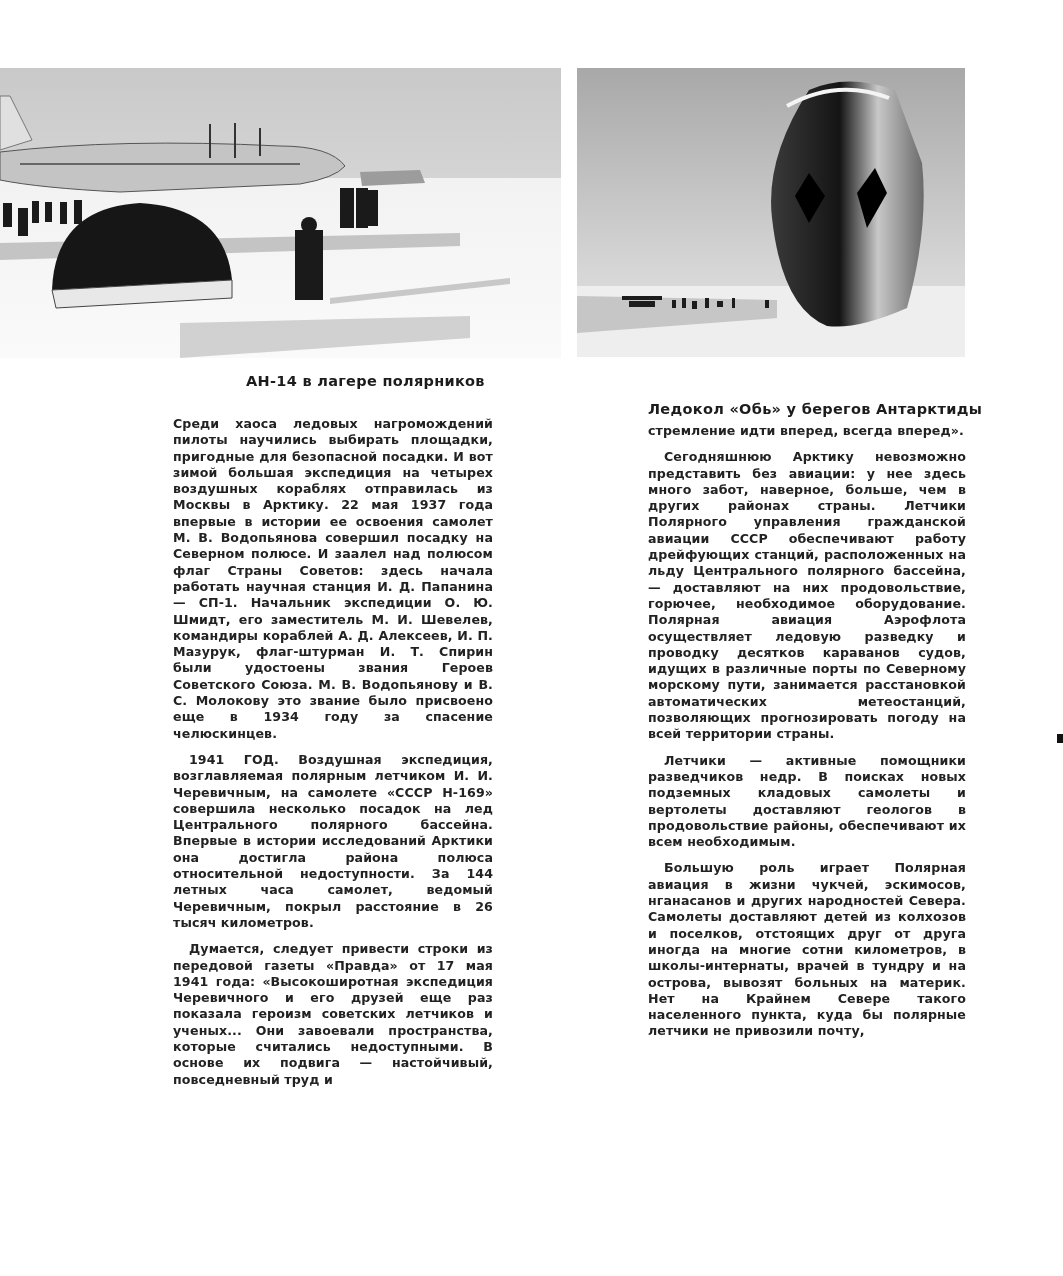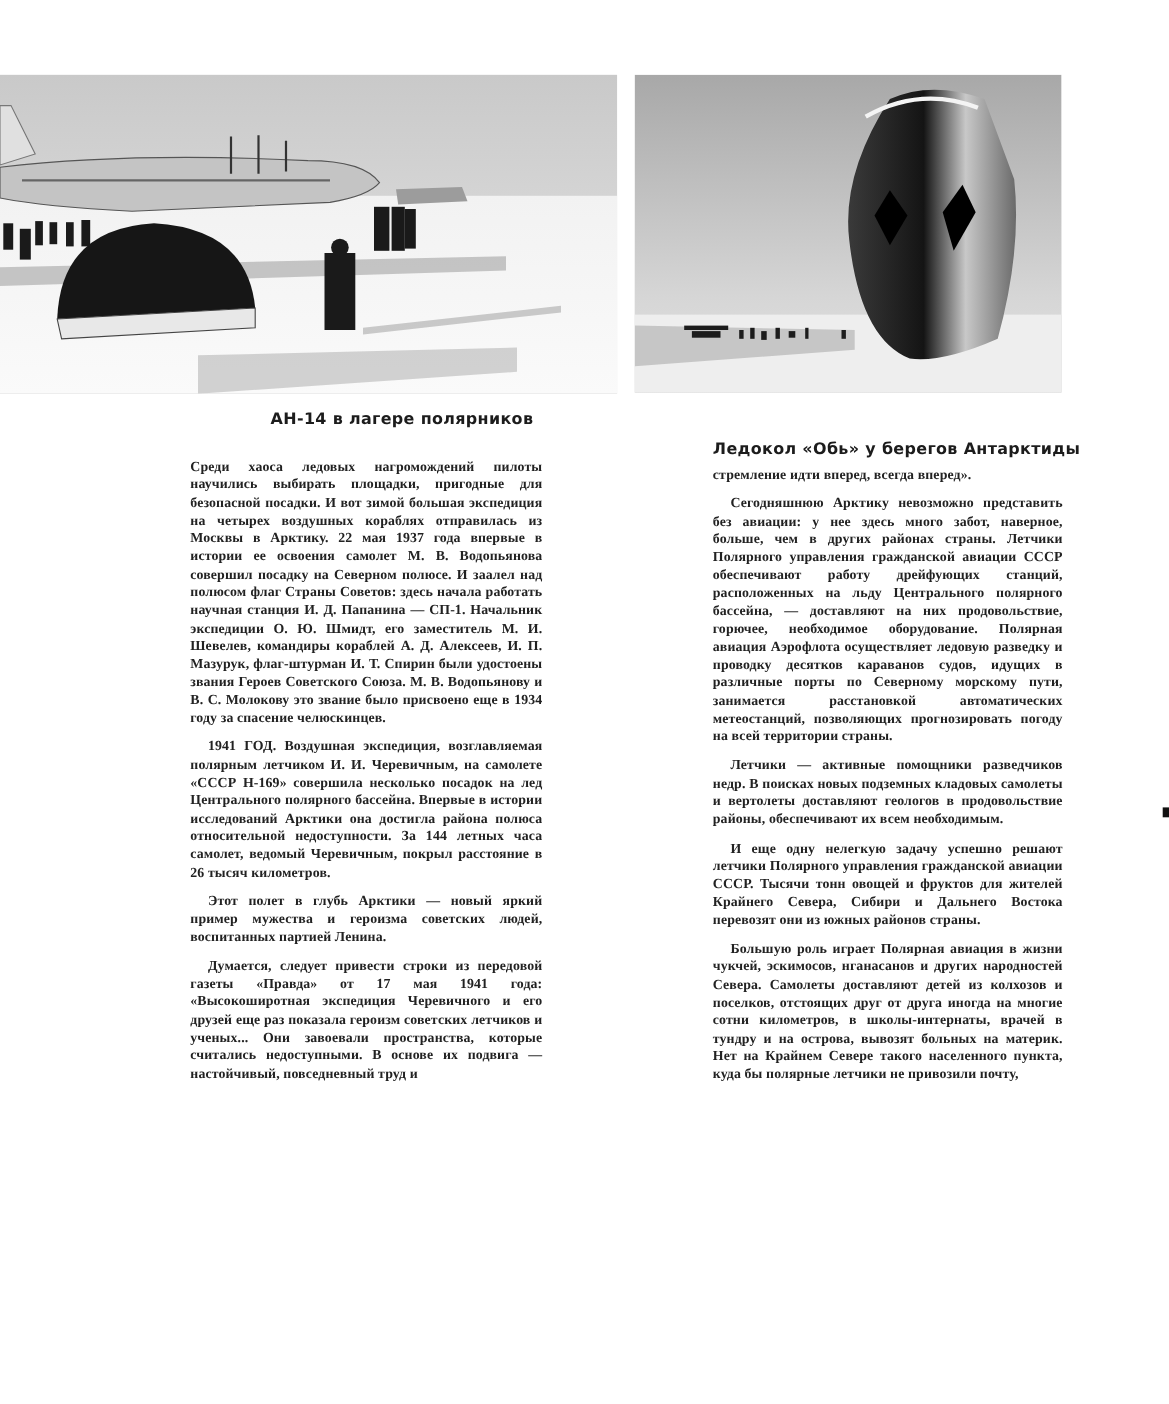--- a/index.html
+++ b/index.html
@@ -17,21 +17,21 @@
     color: #1c1c1c; white-space: nowrap;
   }
   #caption-left { left: 246px; top: 373px; }
   #caption-right { left: 648px; top: 373px; margin-top: 28px; }
   .column {
     position: absolute; font-weight: bold; font-size: 12.6px; line-height: 16.3px;
     color: #222; text-align: justify; letter-spacing: 0.1px;
   }
   #col-left { left: 173px; top: 416px; width: 320px; }
   #col-right { left: 648px; top: 423px; width: 318px; }
-  .column p { margin: 0 0 10px 0; text-indent: 16px; font-family: Liberation Serif, serif; }
+  .column p { margin: 0 0 10px 0; text-indent: 16px; }
   .column p.noindent { text-indent: 0; }
   .edge-mark { position: absolute; left: 1057px; top: 734px; width: 6px; height: 9px; background: #111; }
 </style>
 </head>
 <body>
 
 <div class="photo" id="photo-left">
   <svg viewBox="0 0 561 290" preserveAspectRatio="none">
     <defs>
       <linearGradient id="skyL" x1="0" y1="0" x2="0" y2="1">
@@ -120,25 +120,23 @@
     </g>
   </svg>
 </div>
 
 <div class="caption" id="caption-left">АН-14 в лагере полярников</div>
 <div class="caption" id="caption-right">Ледокол «Обь» у берегов Антарктиды</div>
 
 <div class="column" id="col-left">
   <p class="noindent">Среди хаоса ледовых нагромождений пилоты научились выбирать площадки, пригодные для безопасной посадки. И вот зимой большая экспедиция на четырех воздушных кораблях отправилась из Москвы в Арктику. 22 мая 1937 года впервые в истории ее освоения самолет М. В. Водопьянова совершил посадку на Северном полюсе. И заалел над полюсом флаг Страны Советов: здесь начала работать научная станция И. Д. Папанина — СП-1. Начальник экспедиции О. Ю. Шмидт, его заместитель М. И. Шевелев, командиры кораблей А. Д. Алексеев, И. П. Мазурук, флаг-штурман И. Т. Спирин были удостоены звания Героев Советского Союза. М. В. Водопьянову и В. С. Молокову это звание было присвоено еще в 1934 году за спасение челюскинцев.</p>
   <p>1941 ГОД. Воздушная экспедиция, возглавляемая полярным летчиком И. И. Черевичным, на самолете «СССР Н-169» совершила несколько посадок на лед Центрального полярного бассейна. Впервые в истории исследований Арктики она достигла района полюса относительной недоступности. За 144 летных часа самолет, ведомый Черевичным, покрыл расстояние в 26 тысяч километров.</p>
-  <p>Этот полет в глубь Арктики — новый яркий пример мужества и героизма советских людей, воспитанных партией Ленина.</p>
   <p>Думается, следует привести строки из передовой газеты «Правда» от 17 мая 1941 года: «Высокоширотная экспедиция Черевичного и его друзей еще раз показала героизм советских летчиков и ученых... Они завоевали пространства, которые считались недоступными. В основе их подвига — настойчивый, повседневный труд и</p>
 </div>
 
 <div class="column" id="col-right">
   <p class="noindent">стремление идти вперед, всегда вперед».</p>
   <p>Сегодняшнюю Арктику невозможно представить без авиации: у нее здесь много забот, наверное, больше, чем в других районах страны. Летчики Полярного управления гражданской авиации СССР обеспечивают работу дрейфующих станций, расположенных на льду Центрального полярного бассейна, — доставляют на них продовольствие, горючее, необходимое оборудование. Полярная авиация Аэрофлота осуществляет ледовую разведку и проводку десятков караванов судов, идущих в различные порты по Северному морскому пути, занимается расстановкой автоматических метеостанций, позволяющих прогнозировать погоду на всей территории страны.</p>
   <p>Летчики — активные помощники разведчиков недр. В поисках новых подземных кладовых самолеты и вертолеты доставляют геологов в продовольствие районы, обеспечивают их всем необходимым.</p>
-  <p>И еще одну нелегкую задачу успешно решают летчики Полярного управления гражданской авиации СССР. Тысячи тонн овощей и фруктов для жителей Крайнего Севера, Сибири и Дальнего Востока перевозят они из южных районов страны.</p>
   <p>Большую роль играет Полярная авиация в жизни чукчей, эскимосов, нганасанов и других народностей Севера. Самолеты доставляют детей из колхозов и поселков, отстоящих друг от друга иногда на многие сотни километров, в школы-интернаты, врачей в тундру и на острова, вывозят больных на материк. Нет на Крайнем Севере такого населенного пункта, куда бы полярные летчики не привозили почту,</p>
 </div>
 
 <div class="edge-mark"></div>
 
 </body></html>

